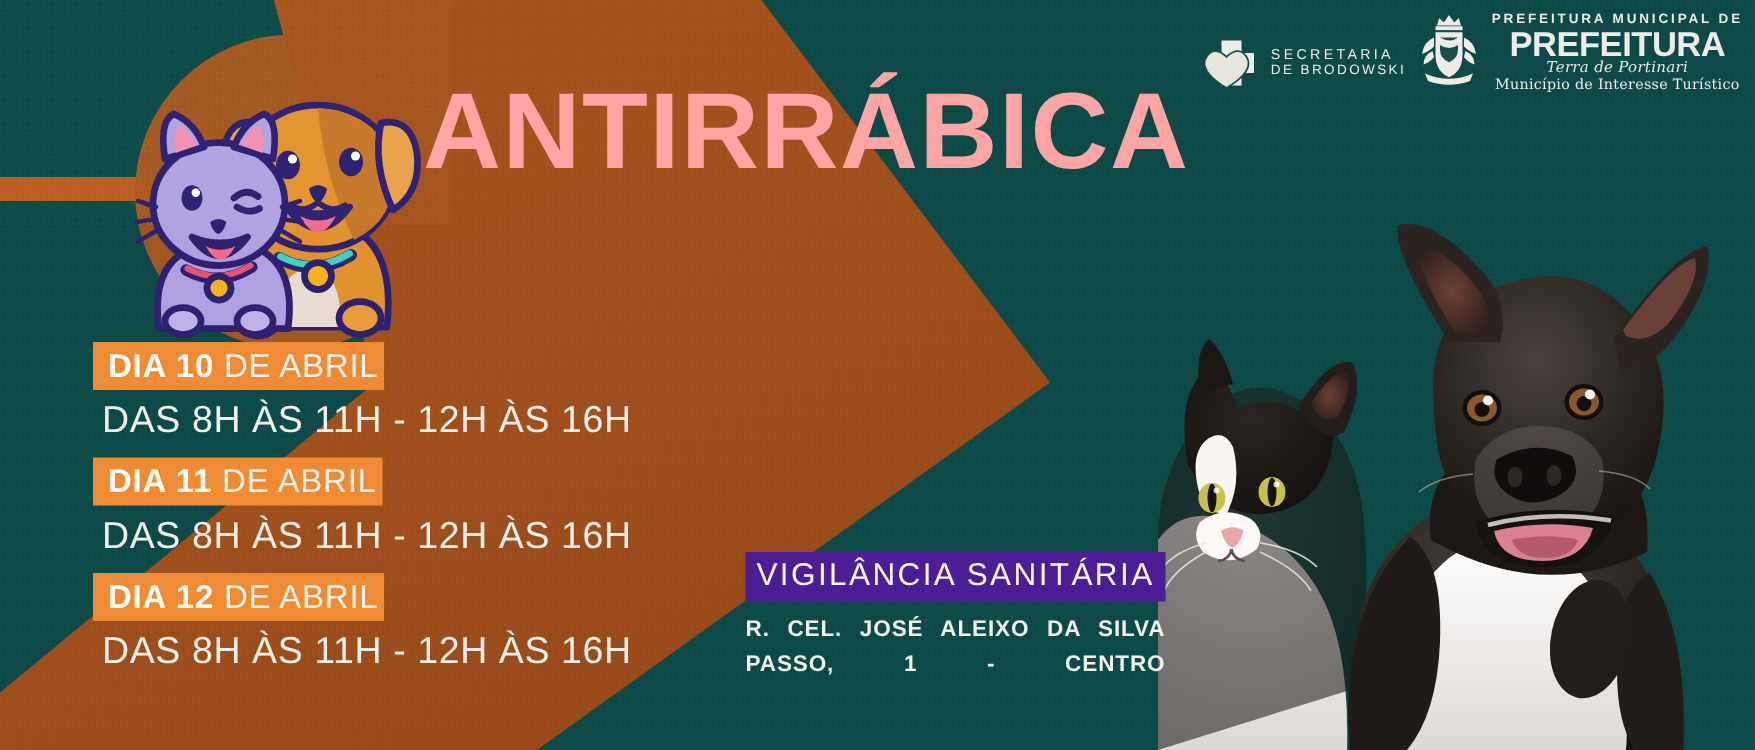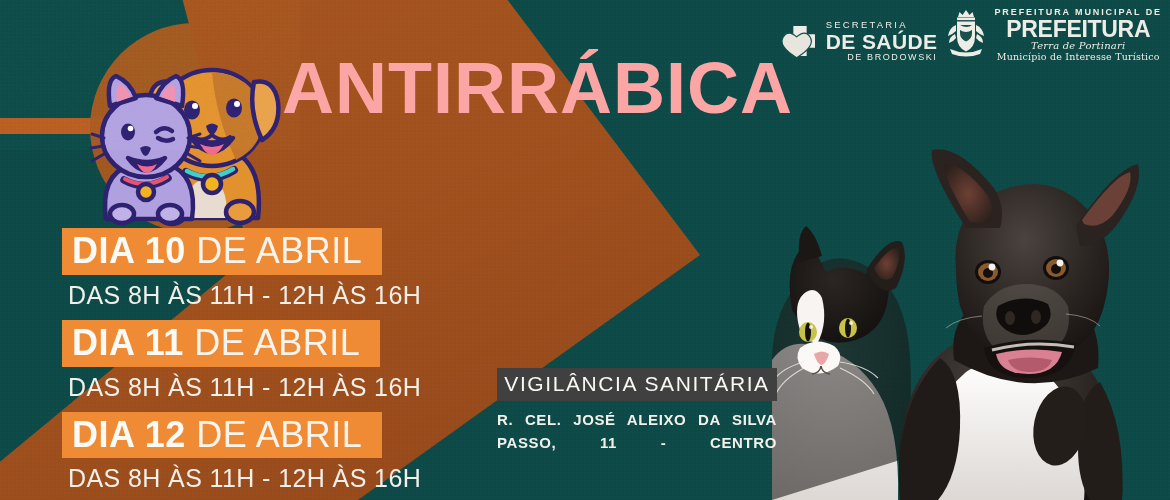--- a/index.html
+++ b/index.html
@@ -37,35 +37,35 @@
     font-size:72px;line-height:.96;font-weight:bold;color:#fca5a5;
     letter-spacing:1px;white-space:nowrap;margin-top:2px;margin-left:0;
     font-family:"Liberation Sans", sans-serif;
   }
 
   
   .schedule{position:absolute;left:62px;top:228px;z-index:12;}
   .sched-block{margin-bottom:4px;}
   .day-bar{
     display:inline-block;background:#ee8b34;
-    padding:4px 20px 5px 10px;
-    font-size:36px;line-height:1.05;white-space:nowrap;color:#f3f1eb;
+    padding:4px 4px 5px 10px;
+    font-size:22px;line-height:1.05;white-space:nowrap;color:#f3f1eb;
     letter-spacing:.5px;
   }
   .day-bar .num{font-weight:bold;color:#fbfaf6;}
   .day-bar .rest{font-weight:300;color:#f6f4ee;}
   .hours{
     font-size:25px;font-weight:300;color:#f1efe9;letter-spacing:.4px;
     white-space:nowrap;margin:8px 0 12px 6px;line-height:1;
   }
 
   
   .vigil{position:absolute;left:497px;top:368px;z-index:12;width:280px;}
   .vigil-bar{
-    background:#404040;display:block;text-align:center;
+    background:#4c1d95;display:block;text-align:center;
     font-size:21px;font-weight:300;color:#faf8f3;letter-spacing:1.6px;
     padding:4px 6px 5px;white-space:nowrap;
   }
   .vigil-addr{
     margin-top:7px;font-size:15px;font-weight:bold;color:#f2f0ea;
     letter-spacing:.6px;line-height:1.55;text-align:justify;
   }
   .vigil-addr .ln{display:block;}
   .vigil-addr .ln1{text-align:justify;text-align-last:justify;}
   .vigil-addr .ln2{text-align:justify;text-align-last:justify;}
@@ -325,37 +325,36 @@
       </div>
       <div class="hours">DAS 8H ÀS 11H - 12H ÀS 16H</div>
     </div>
 
   </div>
 
   <div class="vigil">
     <span class="vigil-bar">VIGILÂNCIA SANITÁRIA</span>
     <div class="vigil-addr">
       <span class="ln ln1">R. CEL. JOSÉ ALEIXO DA SILVA</span>
-      <span class="ln ln2">PASSO, 11 - CENTRO</span>
+      <span class="ln ln2">PASSO, 1 - CENTRO</span>
     </div>
   </div>
 
   <div class="logos">
 
     <div class="logo-saude">
       <span class="mark">
         <svg viewBox="0 0 48 48" xmlns="http://www.w3.org/2000/svg">
           <path d="M16,6 h16 v10 h10 v16 h-10 v10 h-16 v-10 h-10 v-16 h10 z" fill="#eeece6"></path>
           <path d="M18,17 q-10,-9 -16,0 q-7,11 16,25 q23,-14 16,-25 q-6,-9 -16,0 z" transform="translate(2,2)" fill="#e8e5df"></path>
           <path d="M18,17 q-10,-9 -16,0 q-7,11 16,25 q23,-14 16,-25 q-6,-9 -16,0 z" transform="translate(2,2)" fill="none" stroke="#12504c" stroke-width="1.4"></path>
         </svg>
       </span>
       <span class="ls-txt">
         <span class="ls-1" style="display:block">SECRETARIA</span>
-        <span class="ls-2" style="display:block">DE SAÚDE</span>
         <span class="ls-3" style="display:block">DE BRODOWSKI</span>
       </span>
     </div>
 
     <div class="logo-pref">
       <span class="brasao">
         <svg viewBox="0 0 46 50" xmlns="http://www.w3.org/2000/svg">
 
           <path d="M15,9 l1.5,-5 l3,3 l3.5,-5 l3.5,5 l3,-3 l1.5,5 z" fill="#eeece6"></path>
           <rect x="14" y="9.5" width="18" height="2.6" fill="#eeece6"></rect>

